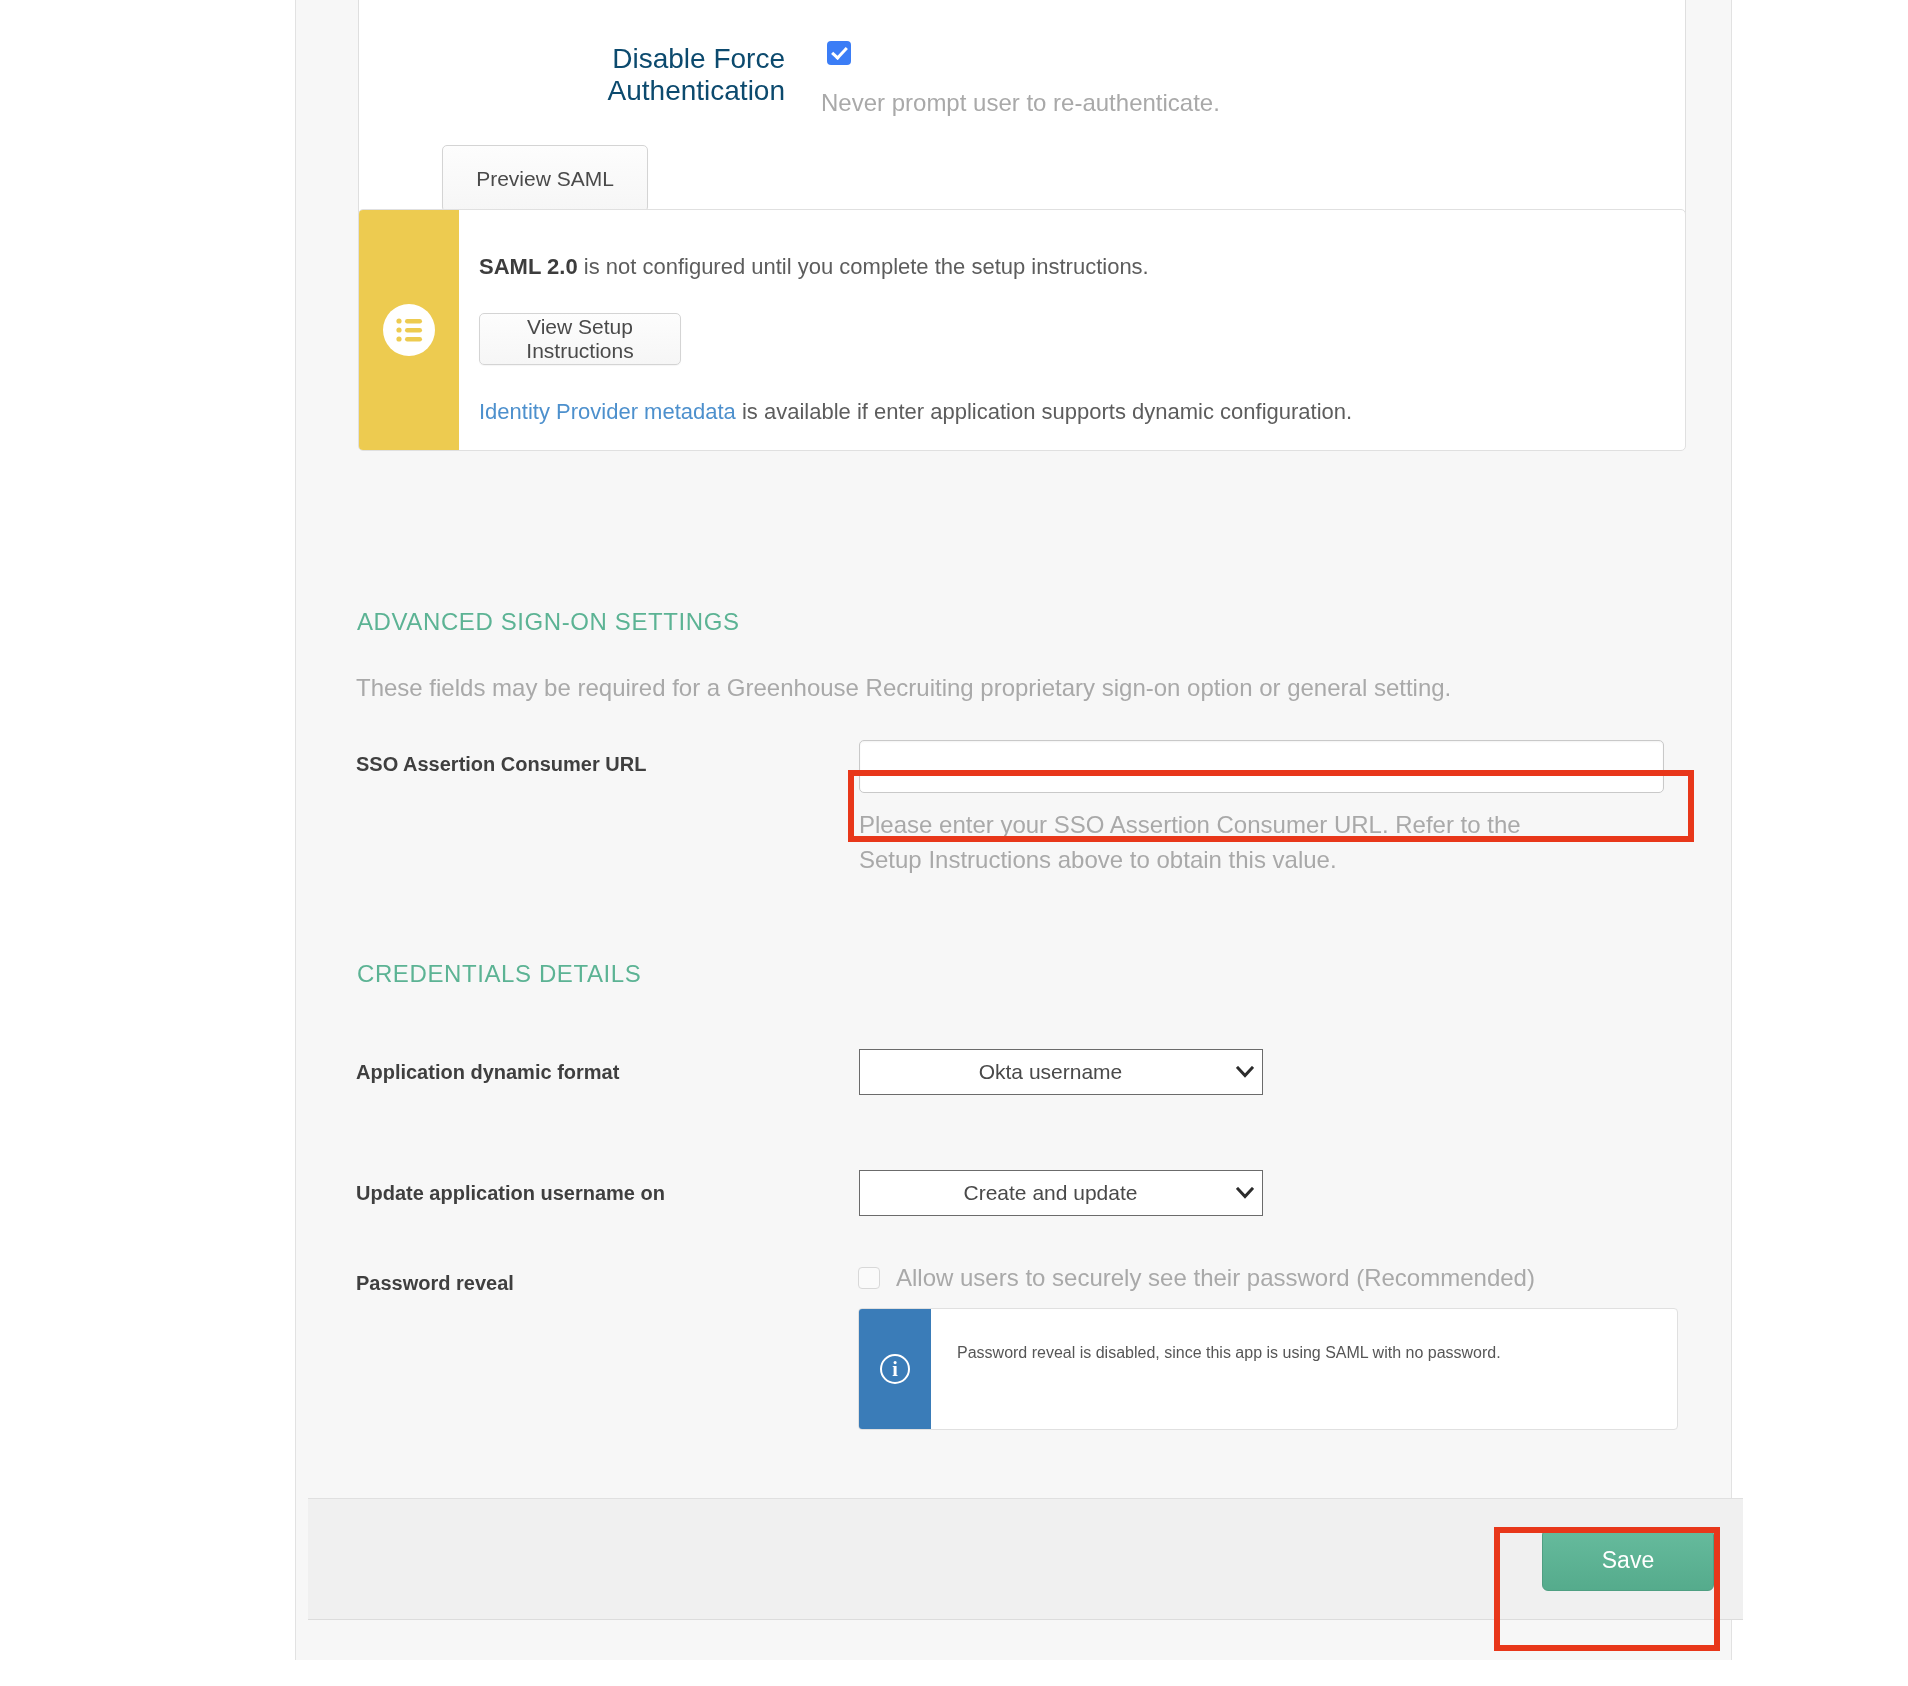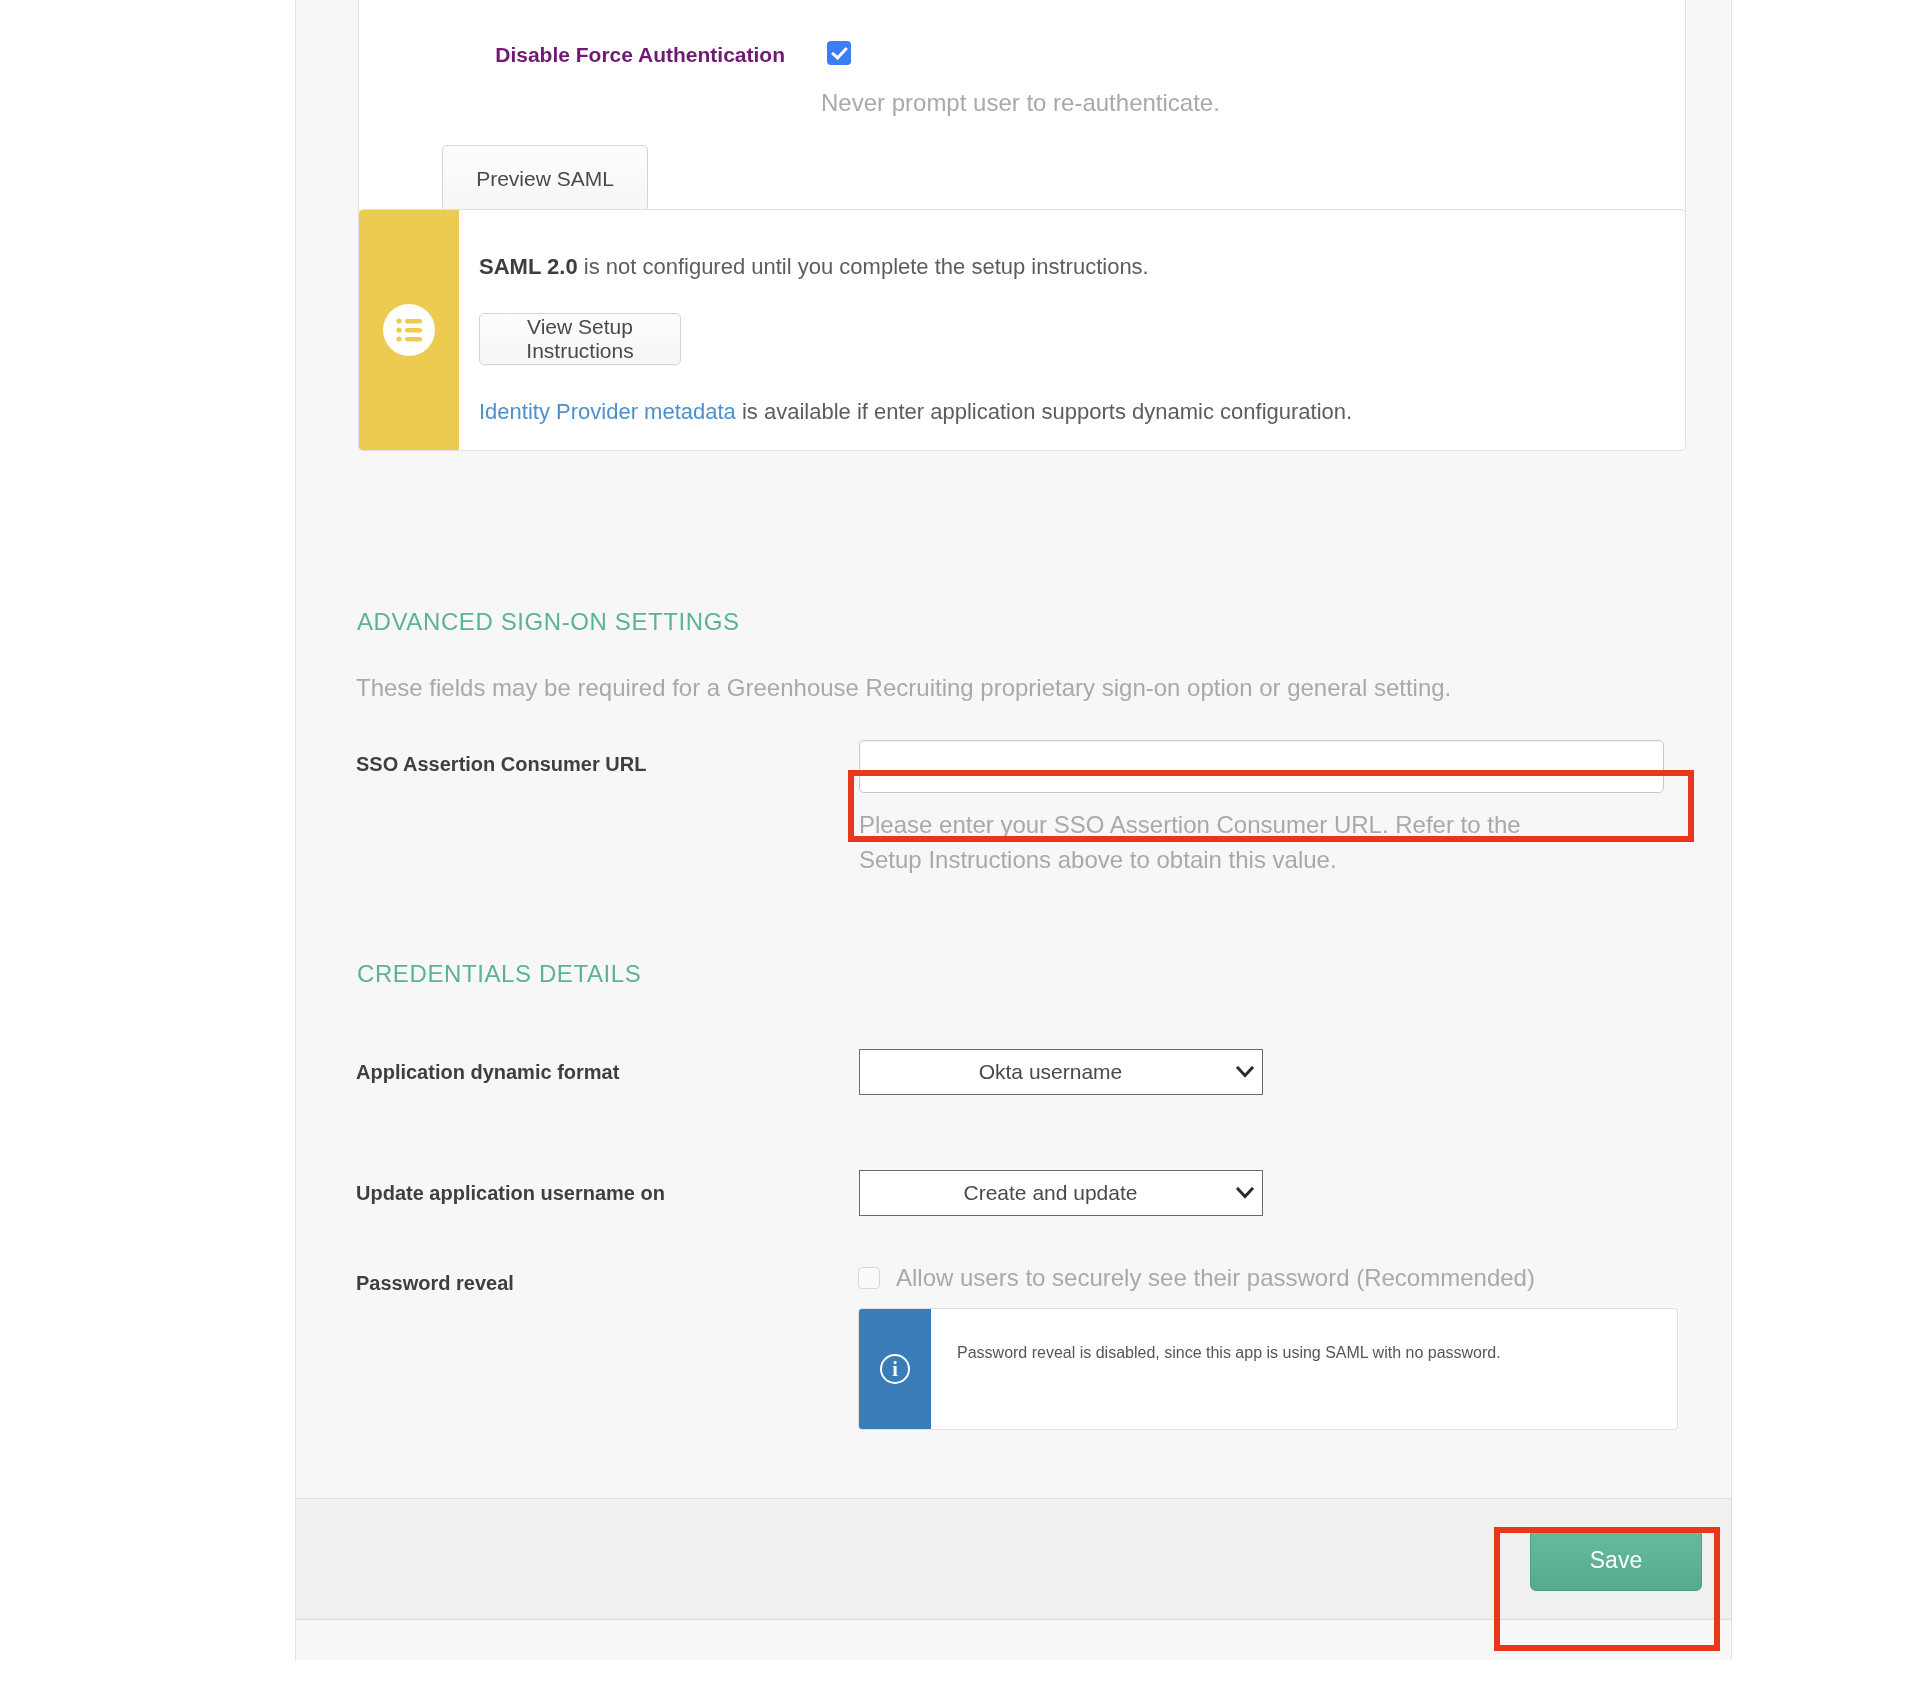--- a/index.html
+++ b/index.html
@@ -57,23 +57,23 @@
     border-radius: 5px;
     box-sizing: border-box;
   }
 
   .row {
     position: absolute;
     display: flex;
   }
 
   .field-label {
-    font-size: 21px;
-    color: #701a75;
-    font-weight: 700;
+    font-size: 28px;
+    color: #0c4a6e;
+    font-weight: 400;
   }
 
   .field-label-bold {
     font-size: 20px;
     color: #3f3f3f;
     font-weight: 700;
   }
 
   .helper-text {
     font-size: 24px;
@@ -272,21 +272,21 @@
     bottom: 0;
     padding: 26px 24px 0 26px;
     font-size: 16px;
     color: #565656;
     line-height: 36px;
   }
 
   
   .footer-bar {
     position: absolute;
-    left: 0;
+    left: 12px;
     top: 1538px;
     width: 100%;
     height: 122px;
     background: #f0f0f0;
     border-top: 1px solid #e0e0e0;
     border-bottom: 1px solid #dcdcdc;
     box-sizing: border-box;
   }
   .btn-save {
     position: absolute;

